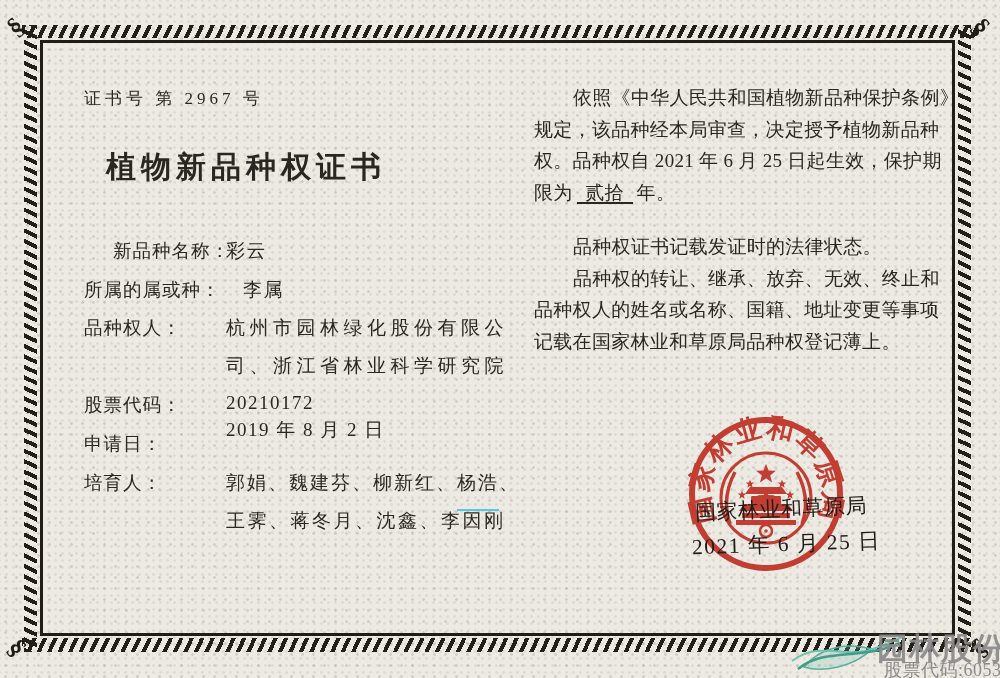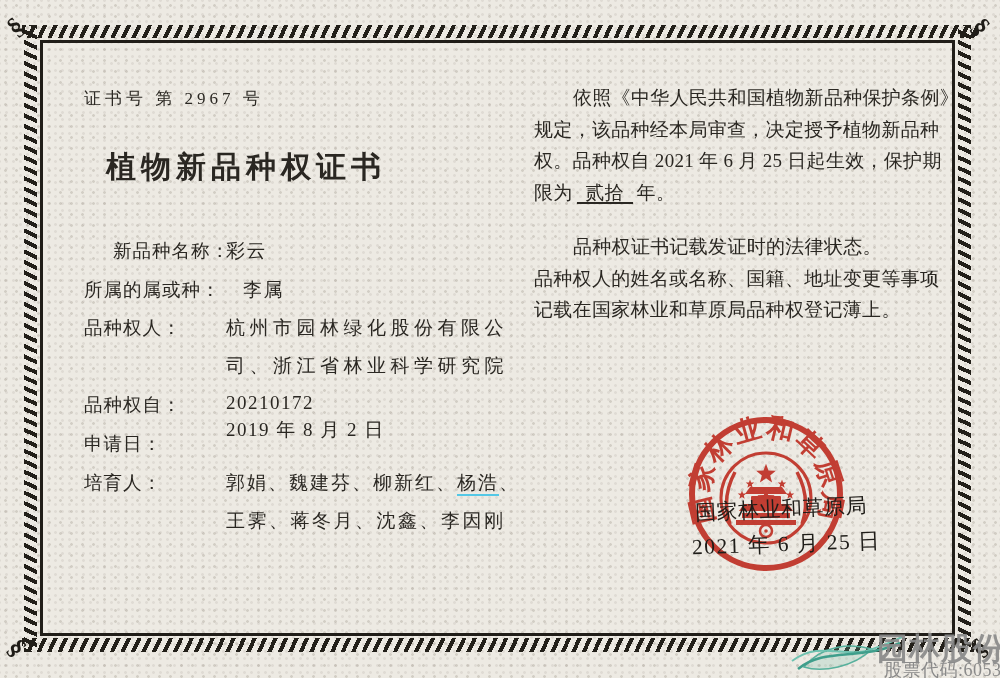--- a/index.html
+++ b/index.html
@@ -27,21 +27,21 @@
   .k-bl{left:9px;bottom:16px;transform:rotate(-130deg);}
   .k-br{right:13px;bottom:16px;transform:rotate(140deg);}
   .frame{position:absolute;left:40px;top:40px;right:45px;bottom:42px;border:3px solid #201d18;}
 
   .cert-no{position:absolute;left:84px;top:87px;font-size:17px;letter-spacing:4px;white-space:nowrap;}
   .title{position:absolute;left:106px;top:147px;margin:0;font-size:30px;font-weight:bold;letter-spacing:5px;white-space:nowrap;}
 
   .lbl{position:absolute;left:84px;font-size:18.5px;letter-spacing:1px;white-space:nowrap;}
   .val{position:absolute;left:226px;font-size:19px;letter-spacing:1.5px;white-space:nowrap;}
   .ls-wide{letter-spacing:4.5px;}
-  .hl{border-bottom:2px solid var(--highlight-cyan,#54c8e6);padding-bottom:1px;}
+  .hl{border-bottom:2px solid var(--highlight-cyan,#54c8e6);padding-bottom:16px;}
 
   .para{position:absolute;left:534px;width:432px;font-size:19px;line-height:31.5px;letter-spacing:.3px;}
   .ln{white-space:nowrap;}
   .indent{padding-left:39px;}
   .blank{display:inline-block;min-width:46px;text-align:center;border-bottom:2px solid #2a2722;padding:0 5px;margin:0 4px;line-height:1.05;}
 
   .seal{position:absolute;left:686px;top:414px;width:160px;height:160px;opacity:.93;}
   .rs{stroke:var(--seal-red,#bf3226);fill:none;}
   .rf{fill:var(--seal-red,#bf3226);}
   .rt{fill:var(--seal-red,#bf3226);font-weight:bold;font-family:"Liberation Serif","DejaVu Serif",serif;}
@@ -75,35 +75,36 @@
 
   <div class="para" style="top:82px;">
     <div class="ln indent">依照《中华人民共和国植物新品种保护条例》</div>
     <div class="ln">规定，该品种经本局审查，决定授予植物新品种</div>
     <div class="ln">权。品种权自 2021 年 6 月 25 日起生效，保护期</div>
     <div class="ln"><span>限为</span><span class="blank">贰拾</span><span>年。</span></div>
   </div>
 
   <div class="para" style="top:231px;">
     <div class="ln indent">品种权证书记载发证时的法律状态。</div>
+    <div class="ln indent">品种权的转让、继承、放弃、无效、终止和</div>
     <div class="ln">品种权人的姓名或名称、国籍、地址变更等事项</div>
     <div class="ln">记载在国家林业和草原局品种权登记薄上。</div>
   </div>
 
   <span class="lbl" style="top:238px;margin-left:29px;">新品种名称：</span>
   <span class="val" style="top:238px;">彩云</span>
 
   <span class="lbl" style="top:277px;">所属的属或种：</span>
   <span class="val" style="top:277px;margin-left:17px;">李属</span>
 
   <span class="lbl" style="top:315px;">品种权人：</span>
   <span class="val ls-wide" style="top:315px;">杭州市园林绿化股份有限公</span>
   <span class="val ls-wide" style="top:353px;">司、浙江省林业科学研究院</span>
 
-  <span class="lbl" style="top:392px;">品种权自：</span>
+  <span class="lbl" style="top:392px;">股票代码：</span>
   <span class="val" style="top:392px;">20210172</span>
 
   <span class="lbl" style="top:431px;">申请日：</span>
   <span class="val" style="top:417px;">2019 年 8 月 2 日</span>
 
   <span class="lbl" style="top:470px;">培育人：</span>
   <span class="val" style="top:470px;letter-spacing:2px;"><span>郭娟、魏建芬、柳新红、</span><span class="hl">杨浩</span><span>、</span></span>
   <span class="val" style="top:508px;letter-spacing:2.5px;">王霁、蒋冬月、沈鑫、李因刚</span>
 
   <div class="seal">

